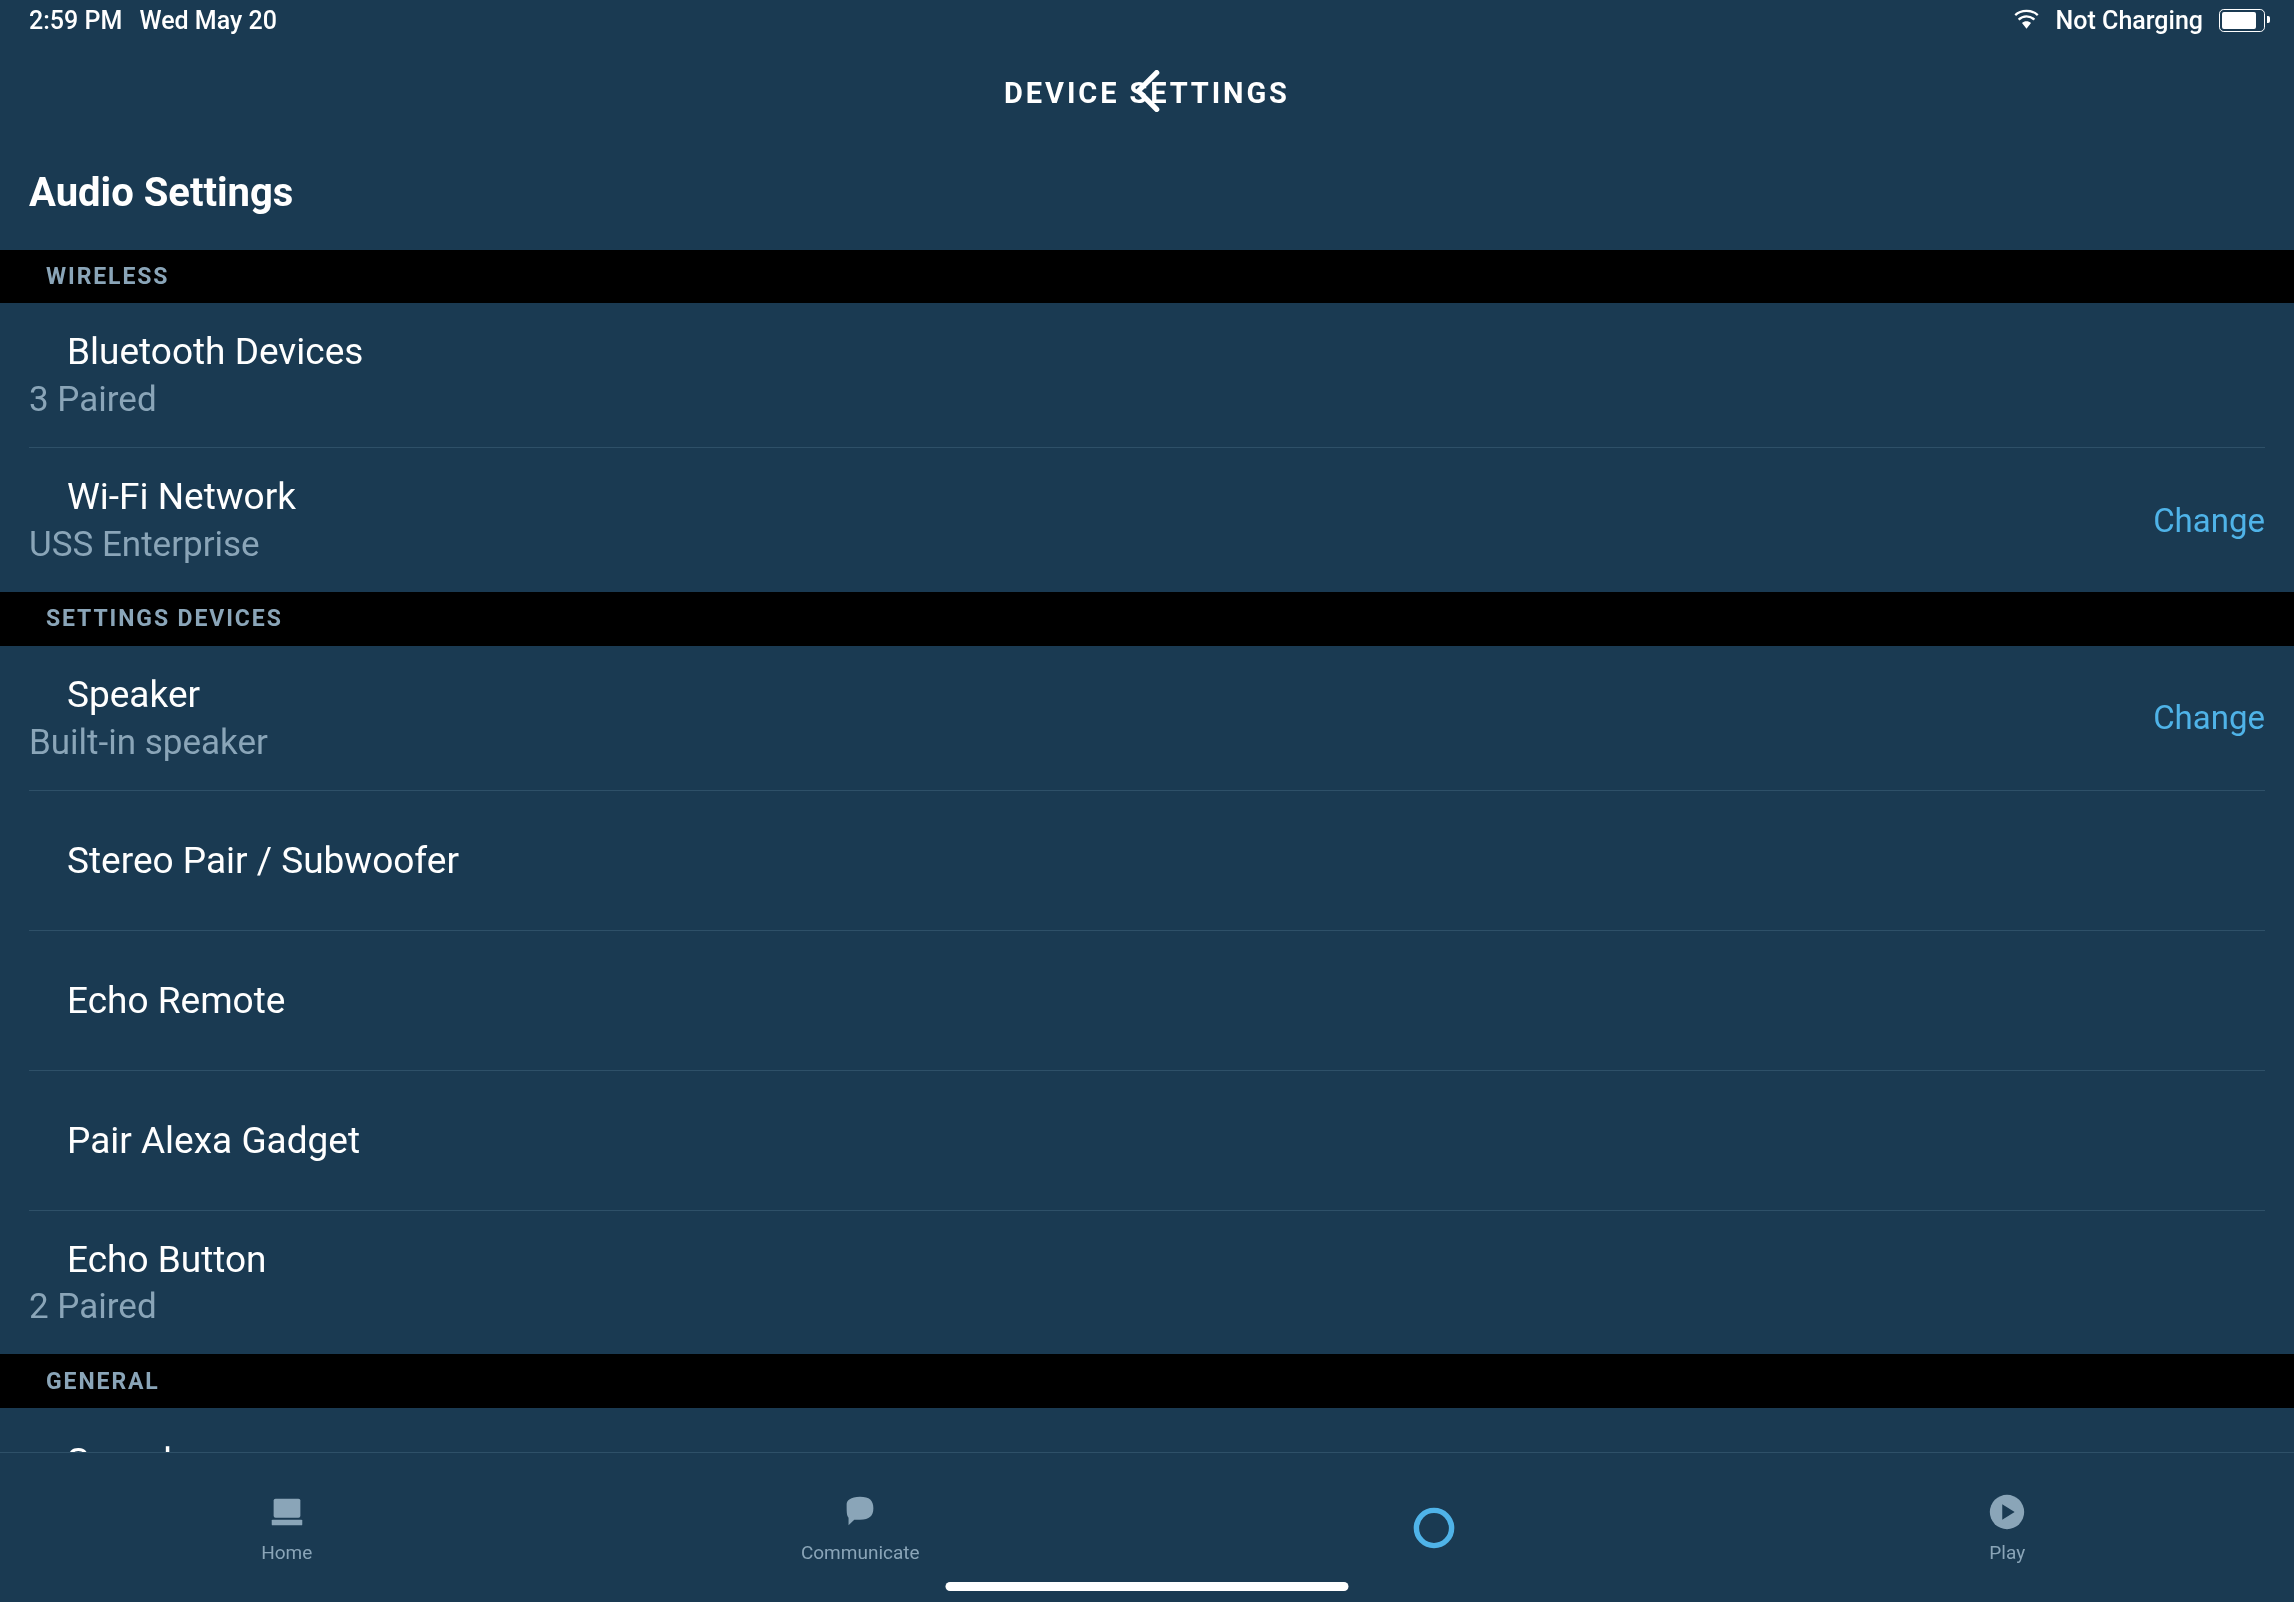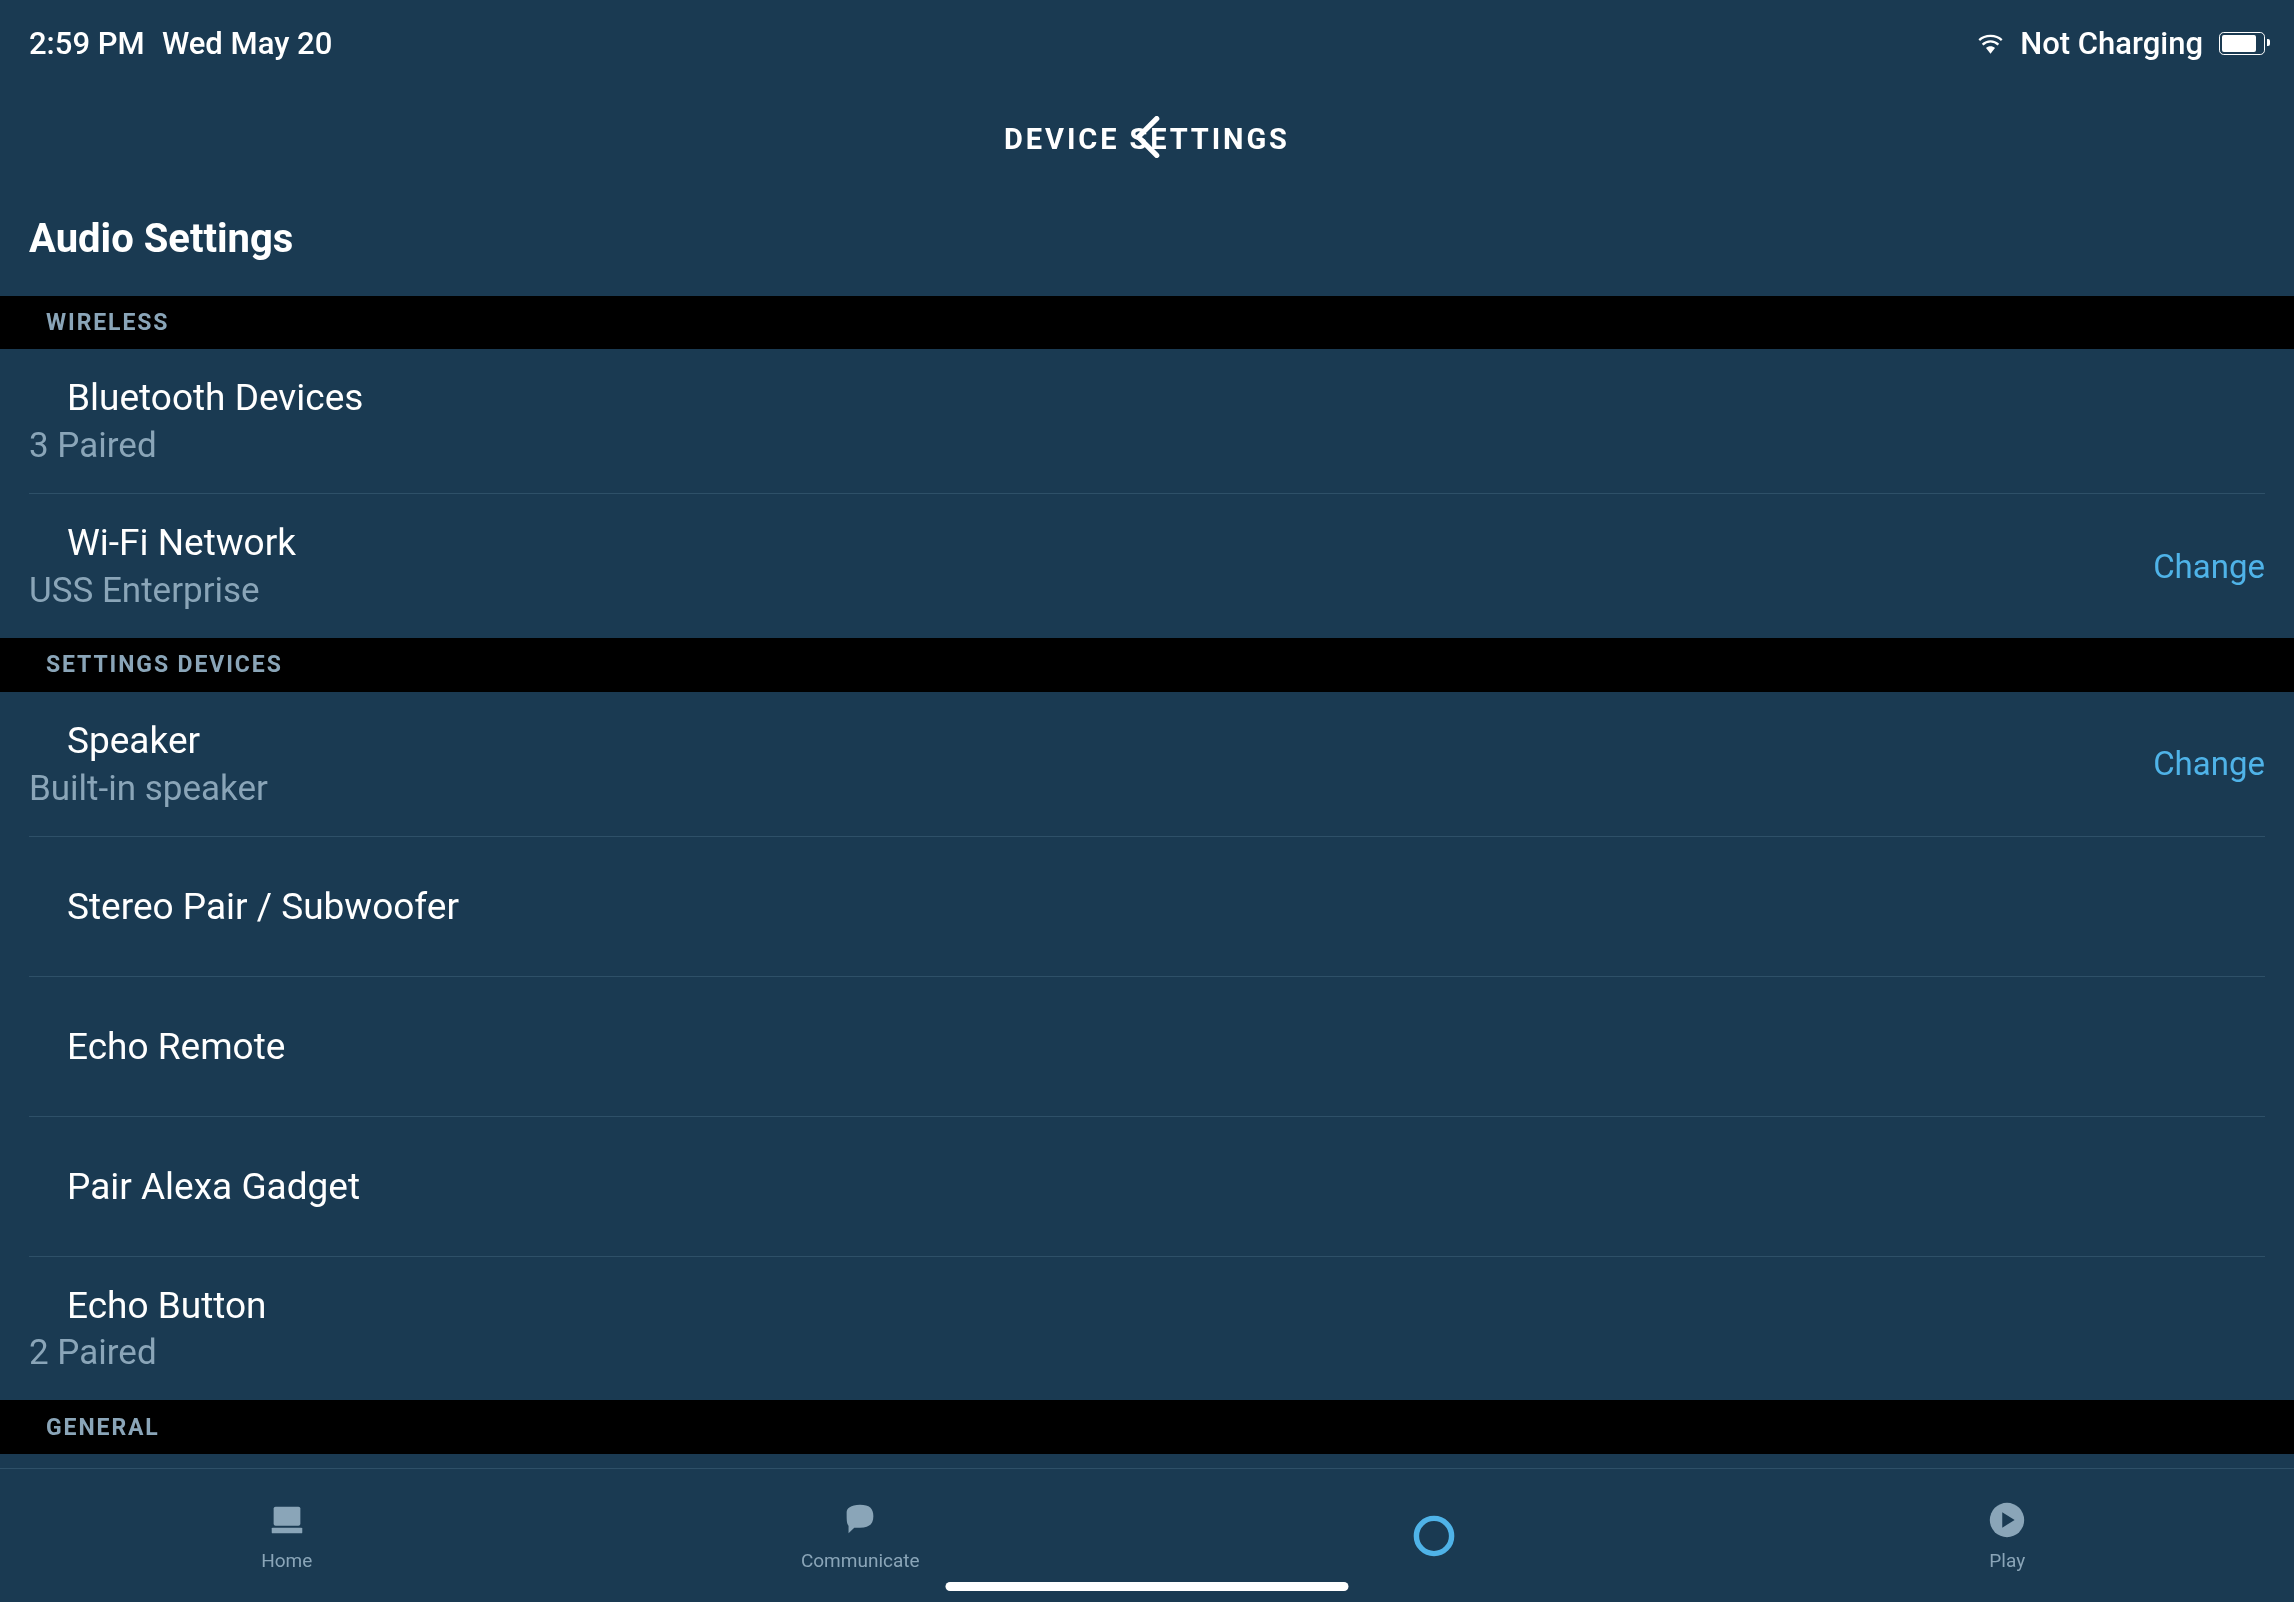--- a/index.html
+++ b/index.html
@@ -16,22 +16,22 @@
       height: 1602px;
       overflow: hidden;
       display: flex;
       flex-direction: column;
     }
     
     .status-bar {
       display: flex;
       justify-content: space-between;
       align-items: center;
-      padding: 25px 29px;
-      font-size: 31px;
+      padding: 6px 29px;
+      font-size: 25px;
       font-weight: 500;
     }
     
     .status-left {
       display: flex;
       gap: 17.3px;
     }
     
     .status-right {
       display: flex;
@@ -156,21 +156,21 @@
     }
     
     .divider {
       height: 1px;
       background-color: #2e5068;
       margin: 0 29px;
     }
     
     .tab-bar {
       display: flex;
-      height: 134px;
+      height: 150px;
       border-top: 1px solid #2e5068;
       background-color: #1a3a52;
     }
     
     .tab-item {
       flex: 1;
       display: flex;
       flex-direction: column;
       align-items: center;
       justify-content: center;

